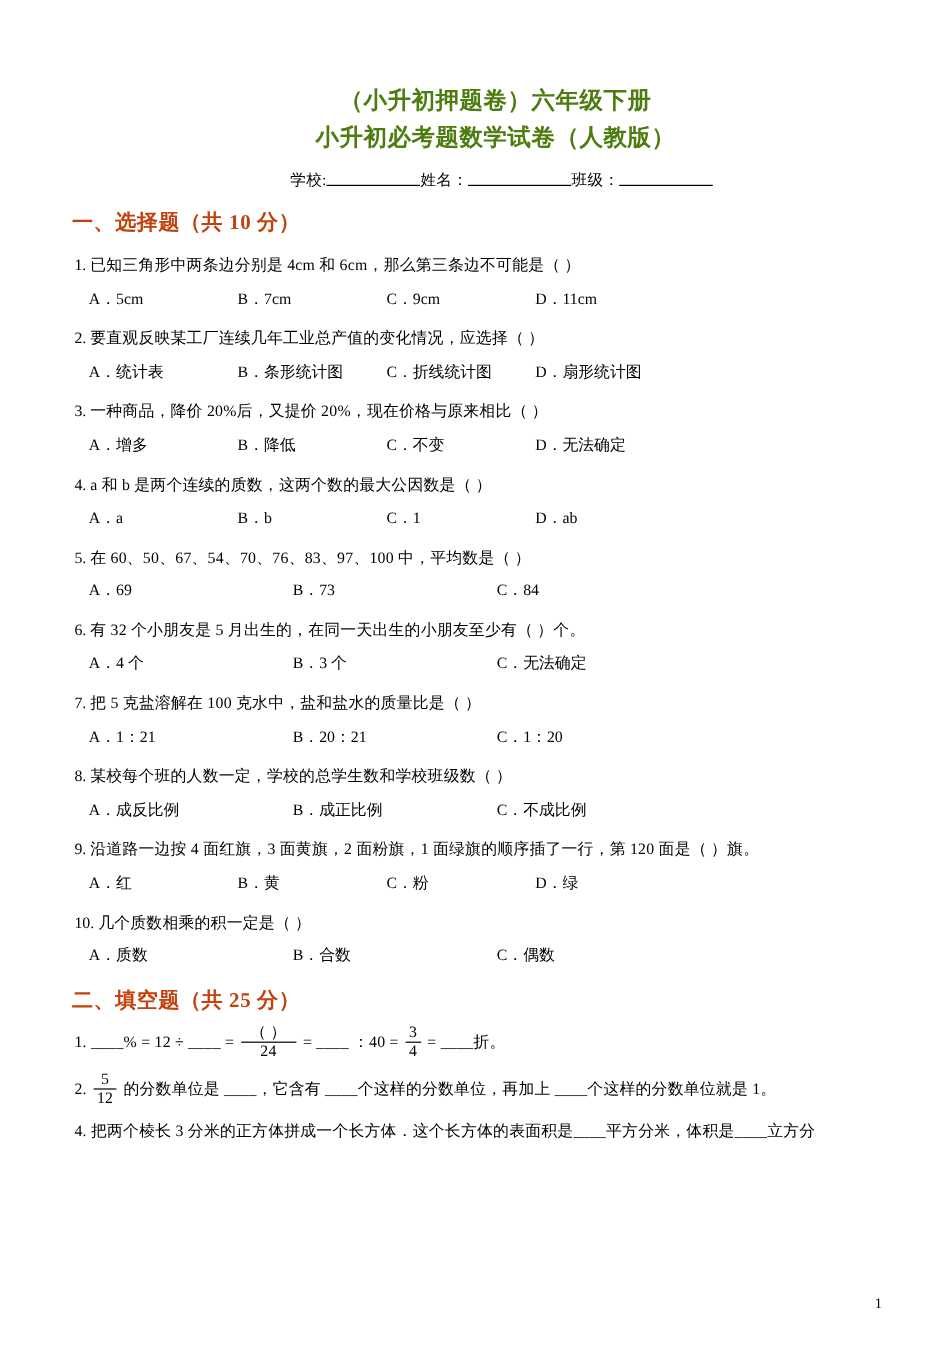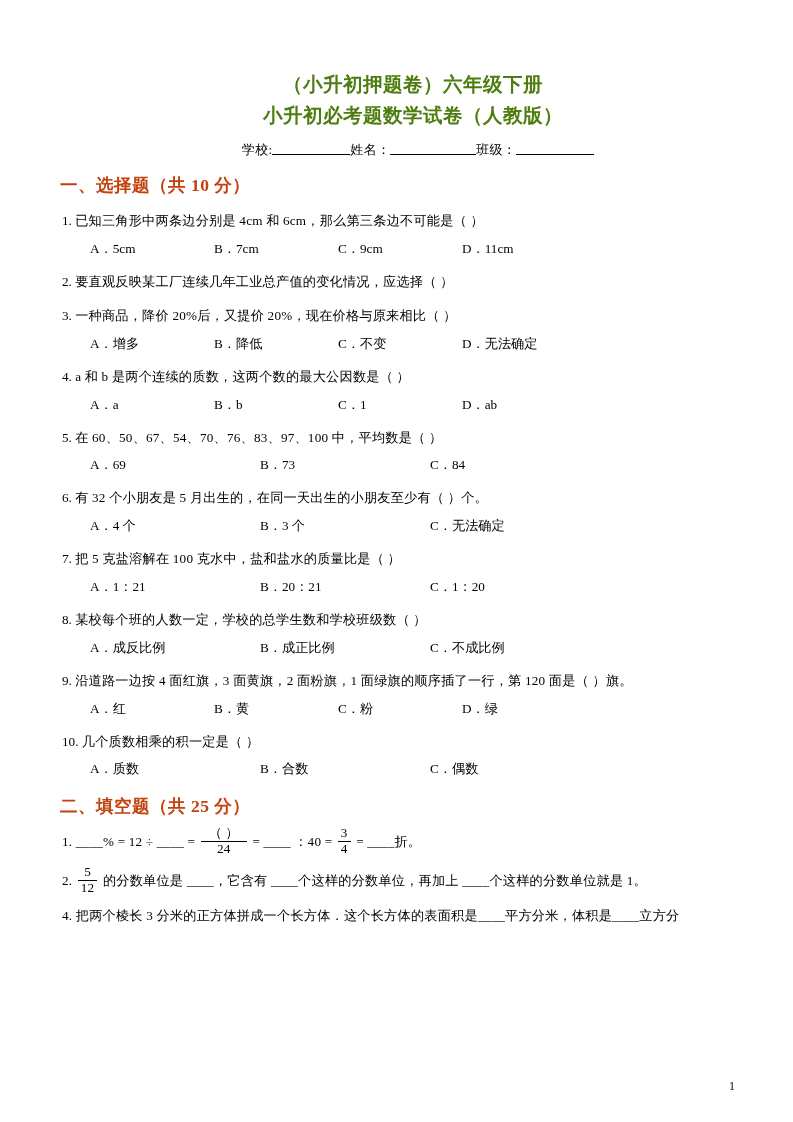--- a/index.html
+++ b/index.html
@@ -78,21 +78,21 @@
   }
   .q .num {
     display: inline-block;
   }
   .qtext {
     letter-spacing: 0.2px;
   }
   .opts {
     display: flex;
     margin-top: 9px;
-    margin-left: 28px;
+    margin-left: 12px;
     font-size: 13.2px;
   }
   .opt {
     white-space: nowrap;
   }
   .opts.four .opt { width: 124px; }
   .opts.three .opt { width: 170px; }
 
   .fill-q {
     font-size: 13.2px;
@@ -159,20 +159,26 @@
     <div class="opts four">
       <span class="opt">A．5cm</span>
       <span class="opt">B．7cm</span>
       <span class="opt">C．9cm</span>
       <span class="opt">D．11cm</span>
     </div>
 
     <div class="q">
       <span class="num">2.</span>
       <span class="qtext">要直观反映某工厂连续几年工业总产值的变化情况，应选择（      ）</span>
+    </div>
+    <div class="opts four">
+      <span class="opt">A．统计表</span>
+      <span class="opt">B．条形统计图</span>
+      <span class="opt">C．折线统计图</span>
+      <span class="opt">D．扇形统计图</span>
     </div>
 
     <div class="q">
       <span class="num">3.</span>
       <span class="qtext">一种商品，降价 20%后，又提价 20%，现在价格与原来相比（      ）</span>
     </div>
     <div class="opts four">
       <span class="opt">A．增多</span>
       <span class="opt">B．降低</span>
       <span class="opt">C．不变</span>

